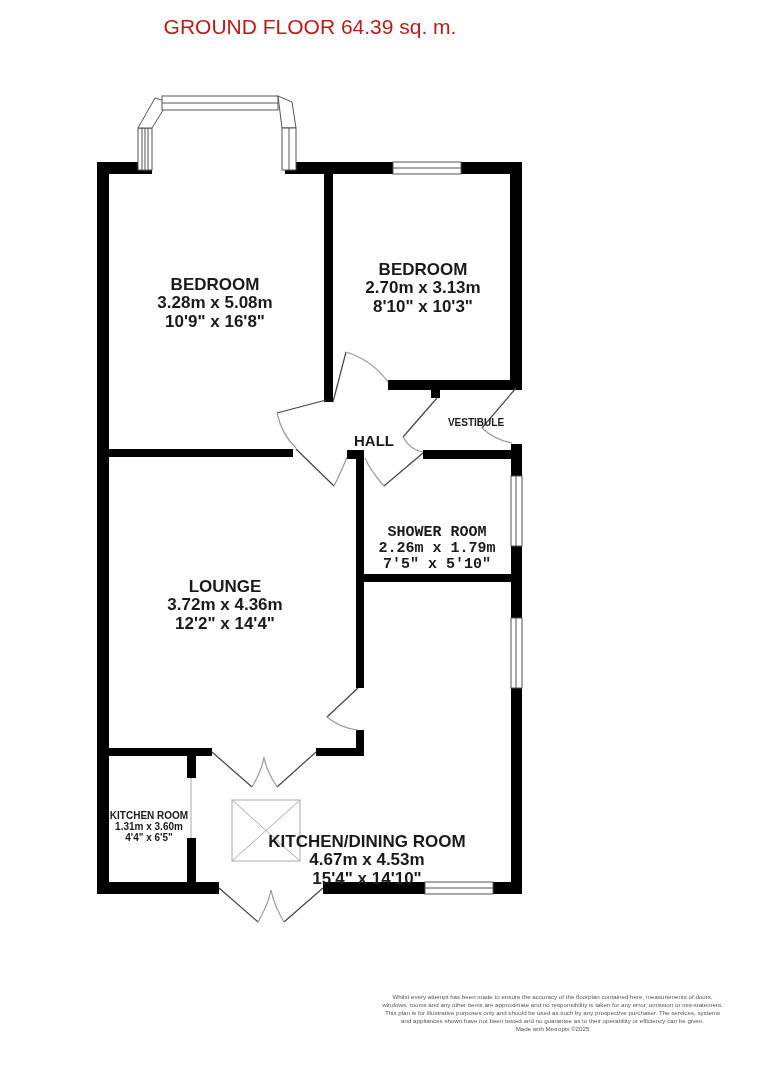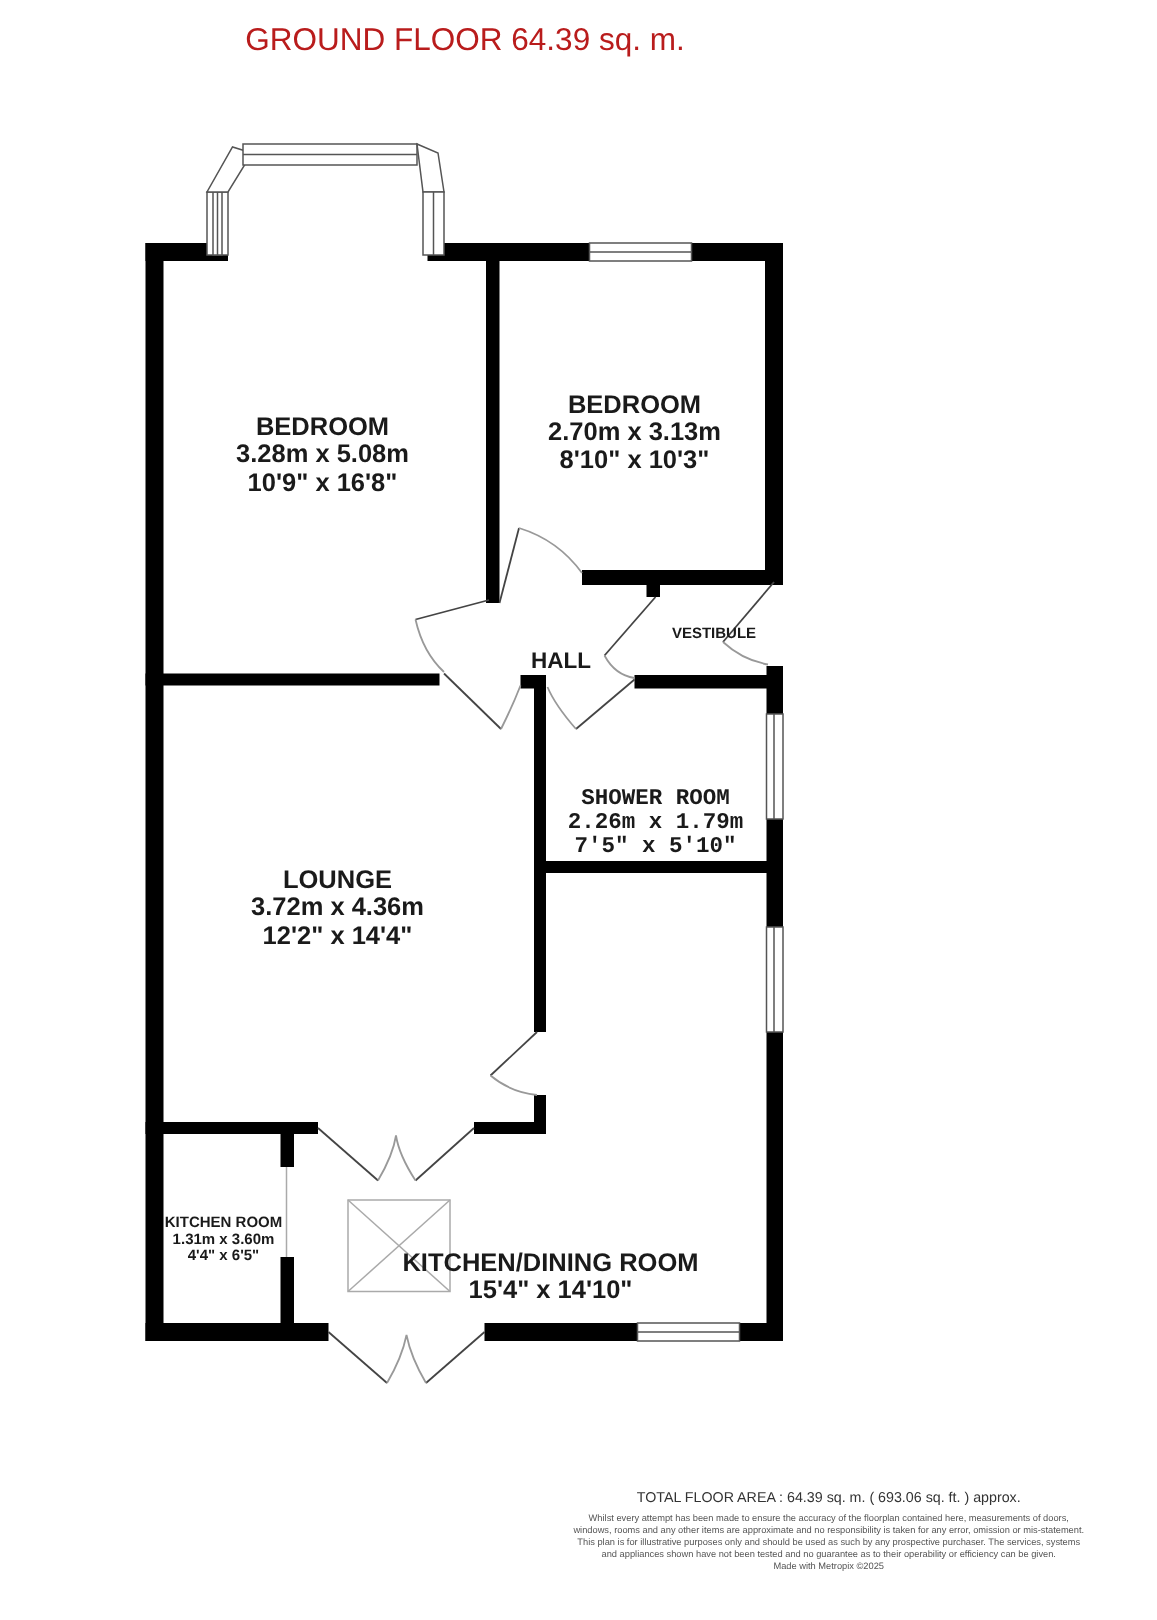--- a/index.html
+++ b/index.html
@@ -151,20 +151,20 @@
 </div>
 
 <div class="label small" style="left:149px; top:811px;">
   <span class="name">KITCHEN ROOM</span>
   <span class="dim-m">1.31m x 3.60m</span>
   <span class="dim-ft">4'4" x 6'5"</span>
 </div>
 
 <div class="label big" style="left:367px; top:801px;margin-top:32px;">
   <span class="name">KITCHEN/DINING ROOM</span>
+  <span class="dim-m">4.67m x 4.53m</span>
   <span class="dim-ft">15'4" x 14'10"</span>
 </div>
 
 <div class="footer">
-  <div class="total">TOTAL FLOOR AREA : 64.39 sq. m. ( 693.06 sq. ft. ) approx.</div>
   <div class="disclaimer">Whilst every attempt has been made to ensure the accuracy of the floorplan contained here, measurements of doors, windows, rooms and any other items are approximate and no responsibility is taken for any error, omission or mis-statement. This plan is for illustrative purposes only and should be used as such by any prospective purchaser. The services, systems and appliances shown have not been tested and no guarantee as to their operability or efficiency can be given.</div>
   <div class="made">Made with Metropix ©2025</div>
 </div>
 
 </body></html>

